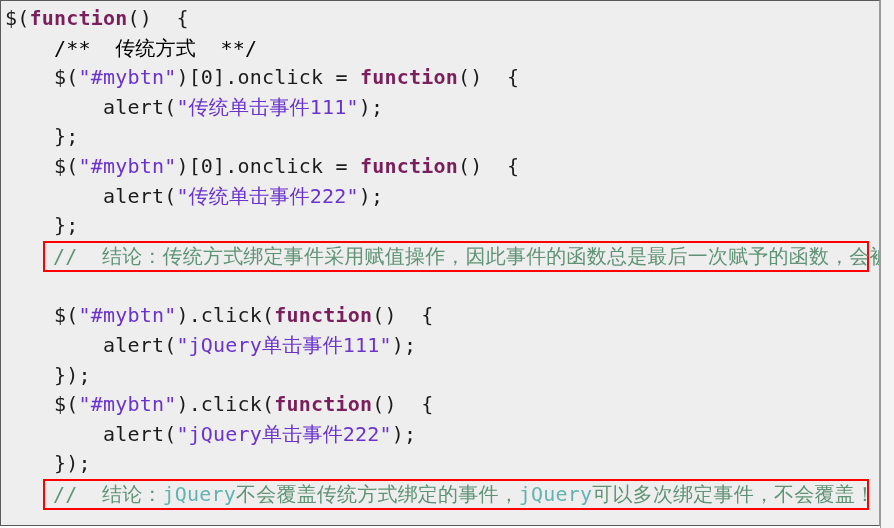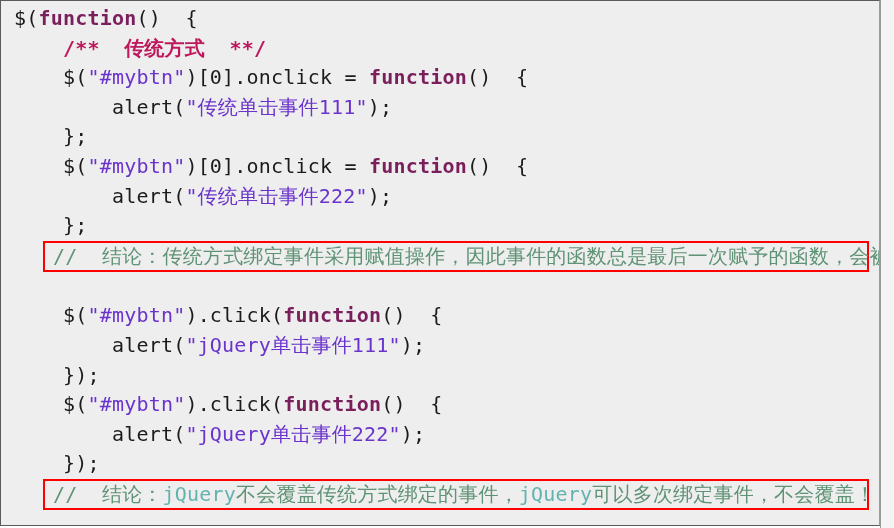--- a/index.html
+++ b/index.html
@@ -59,38 +59,38 @@
   }
 
   .code-line {
     position: relative;
     height: 29.6px;
     line-height: 29.6px;
     white-space: pre;
     font-size: 20px;
     letter-spacing: 0.2px;
     color: #1b1b1b;
-    padding-left: 13px;
+    padding-left: 4px;
     box-sizing: border-box;
   }
 
   .code-line.boxed {
     border: 2px solid #ff0000;
     margin: 0 12px 0 42px;
     padding-left: 8px;
     height: 31px;
     line-height: 27px;
     background: #eeeeee;
   }
 
   
   .tok-plain    { color: #1b1b1b; }
   .tok-kw       { color: #7a1f5c; font-weight: bold; }
   .tok-str      { color: #6a33cc; }
-  .tok-blkcmt   { color: #be185d; font-weight: bold; }
+  .tok-blkcmt   { color: #000000; }
   .tok-cmt      { color: #5f9376; }
   .tok-cmt-hl   { color: #63b3b0; }
 </style>
 </head>
 <body>
 
 <div id="screenshot">
 
   <div id="code-panel">
     <div id="code-listing">

